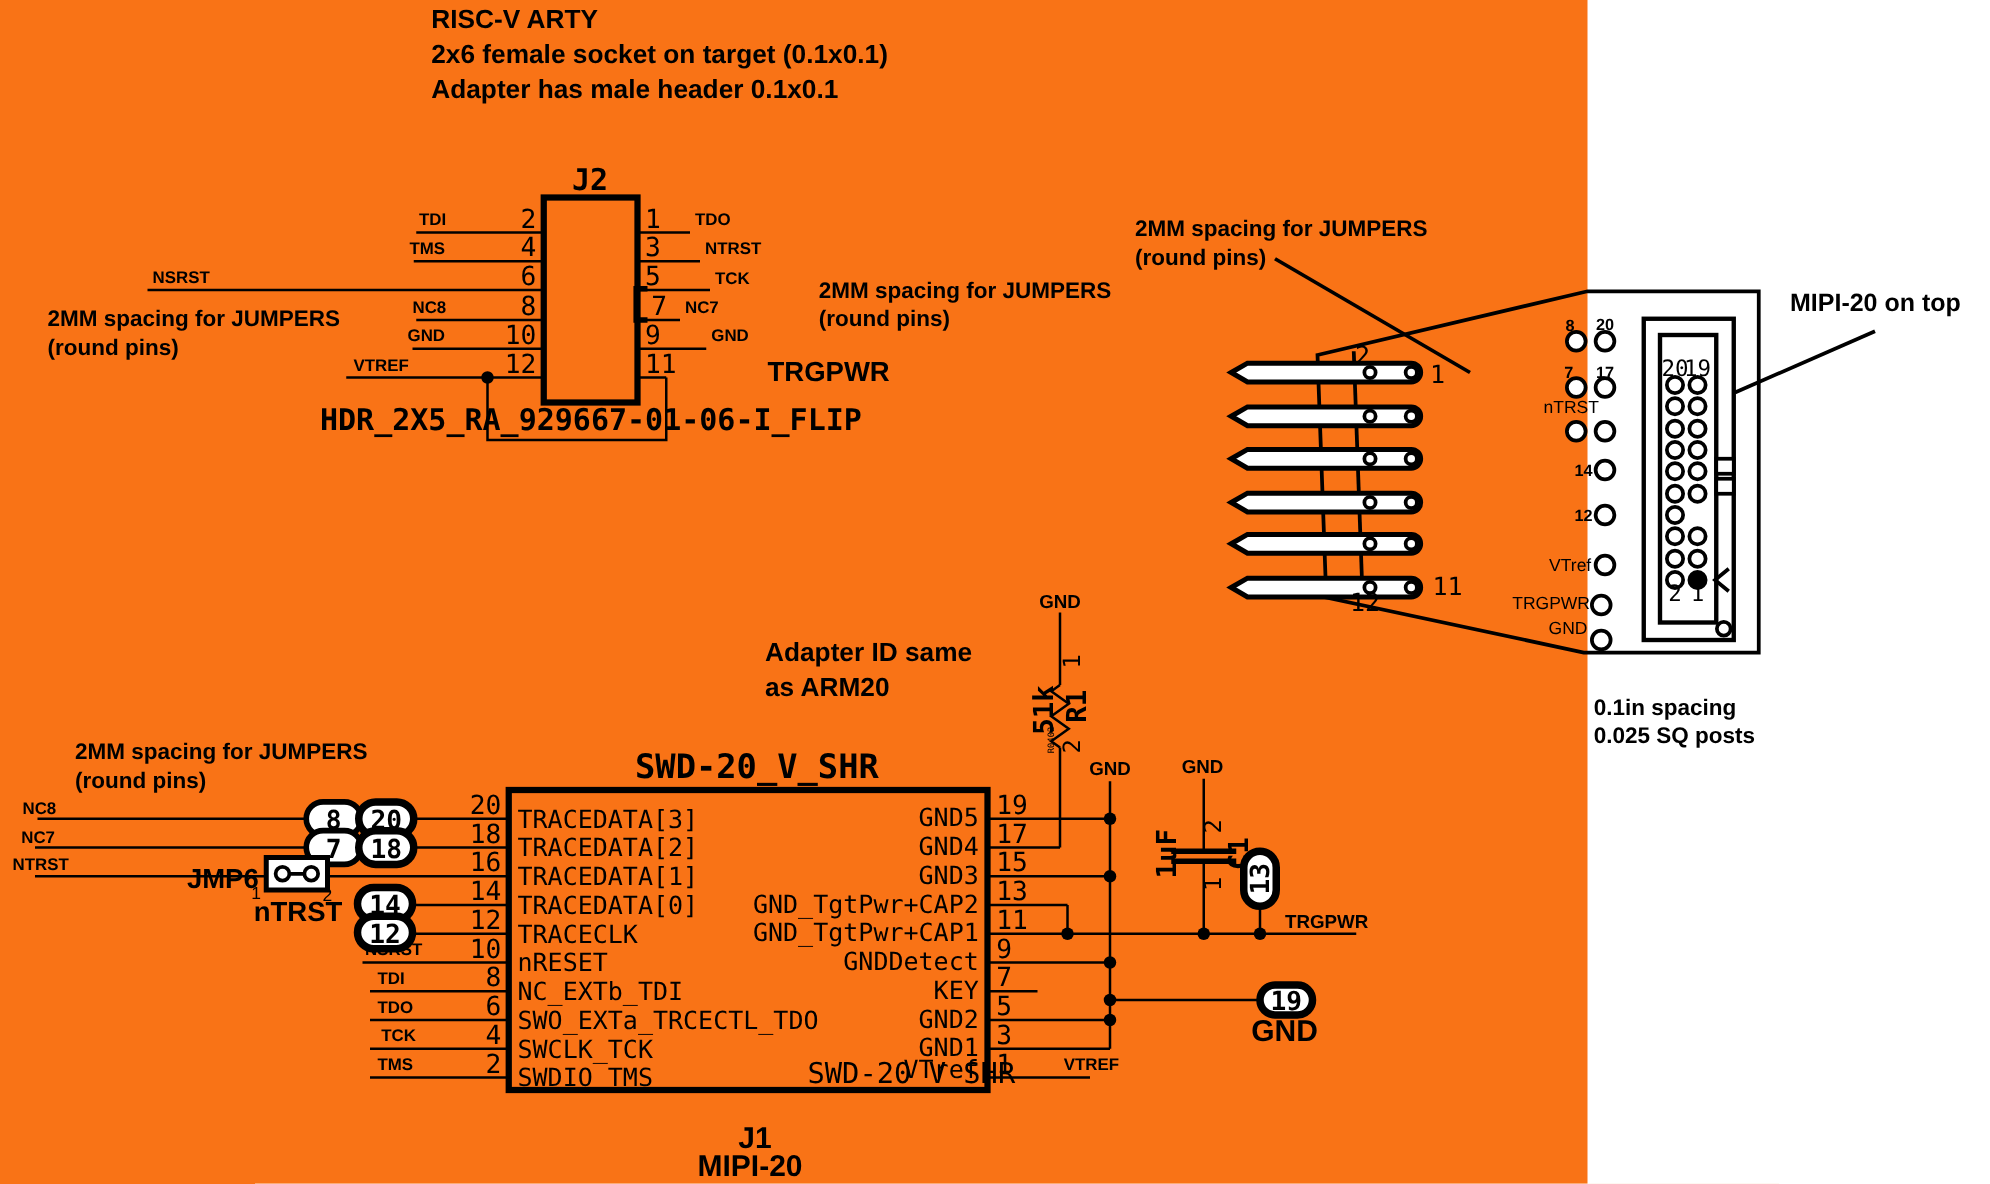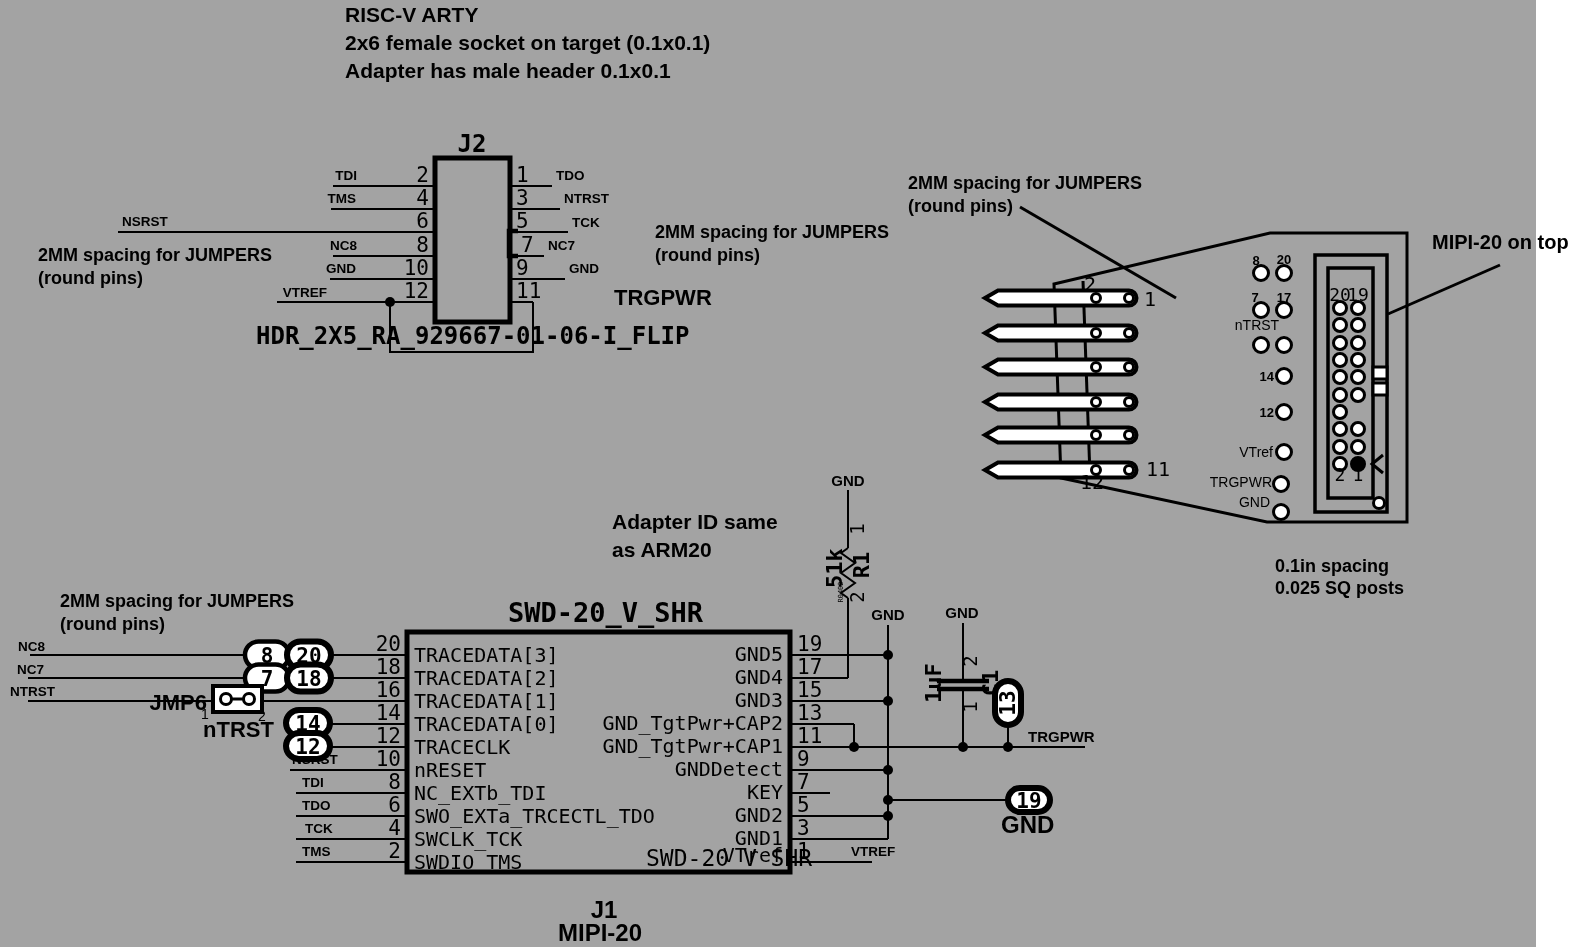--- a/index.html
+++ b/index.html
@@ -1,16 +1,16 @@
 <!DOCTYPE html>
 <html><head>
 <meta charset="utf-8">
 <style>
   html,body{margin:0;padding:0;background:#fff;}
-  #stage{width:1536px;height:947px;position:relative;background:#a3a3a3;}
+  #stage{width:1270px;height:947px;position:relative;background:#f97316;}
   svg{display:block;}
   text{fill:#000;}
   .w2{stroke:#000;stroke-width:2;fill:none;}
   .w3{stroke:#000;stroke-width:3;fill:none;}
   .w35{stroke:#000;stroke-width:3.5;fill:none;}
   .box{stroke:#000;stroke-width:5;fill:none;}
   .plate{stroke:#000;stroke-width:4.5;fill:none;}
   .dot{fill:#000;stroke:none;}
   .pad{fill:#fff;stroke:#000;stroke-width:3;}
   .padfill{fill:#000;stroke:#000;stroke-width:3;}

